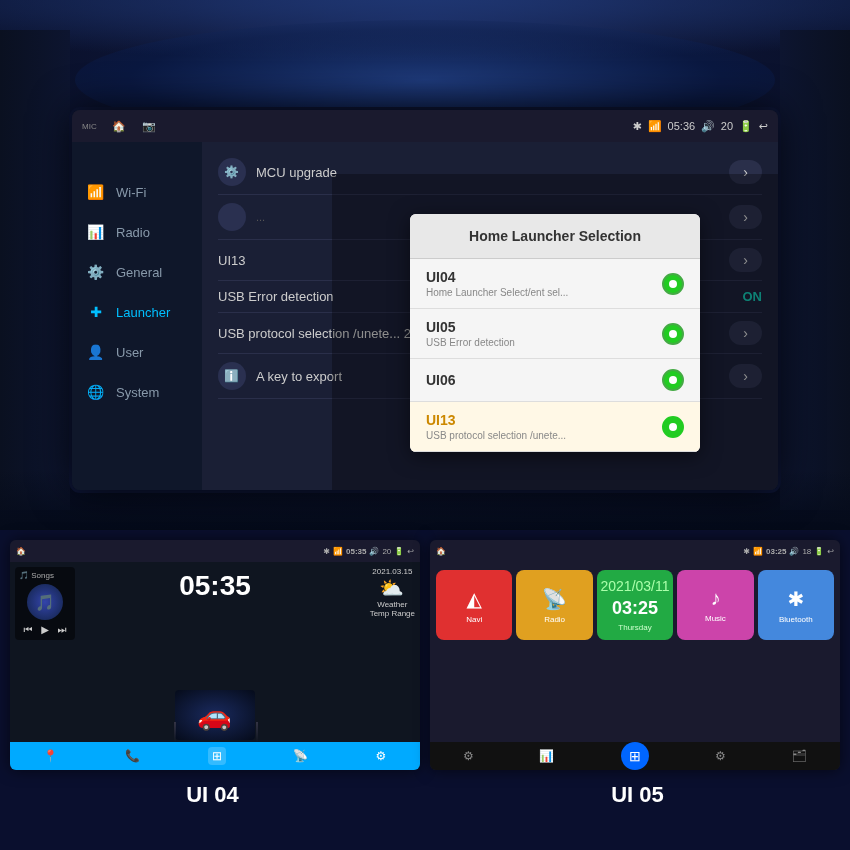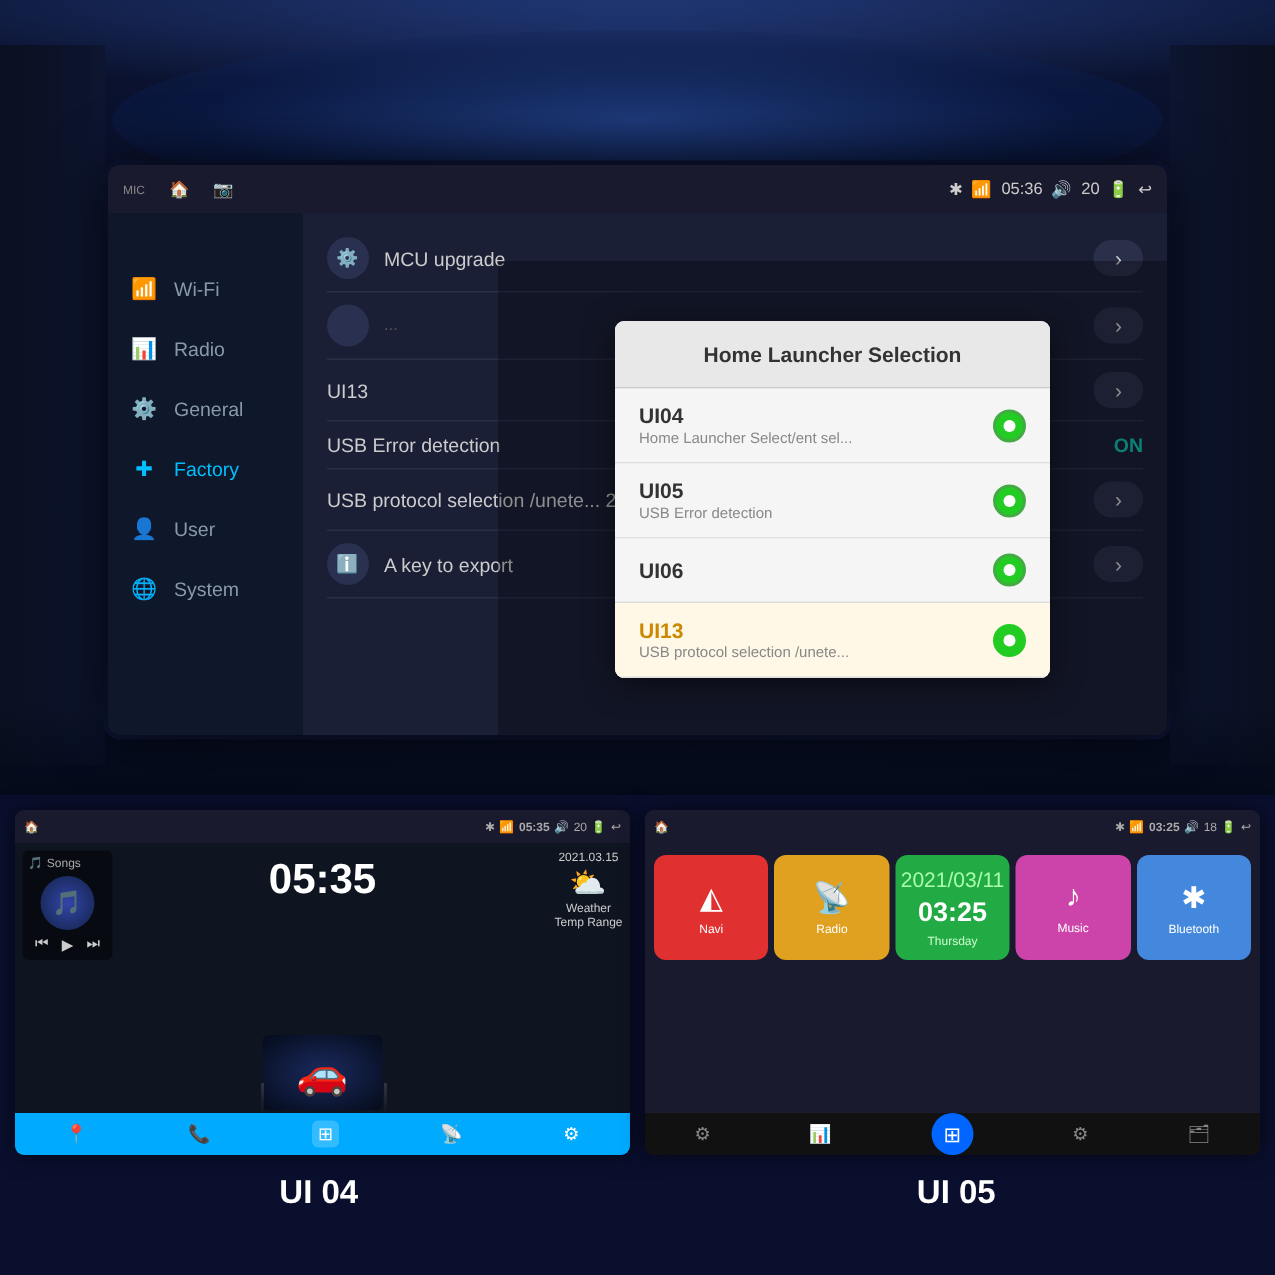--- a/index.html
+++ b/index.html
@@ -520,21 +520,21 @@
       <span>Radio</span>
     </div>
 
     <div class="sidebar-item">
       <div class="sidebar-icon">⚙️</div>
       <span>General</span>
     </div>
 
     <div class="sidebar-item active">
       <div class="sidebar-icon" style="color:#00bfff;">✚</div>
-      <span style="color:#00bfff;">Factory</span>
+      <span style="color:#00bfff;">Launcher</span>
     </div>
 
     <div class="sidebar-item">
       <div class="sidebar-icon">👤</div>
       <span>User</span>
     </div>
 
     <div class="sidebar-item">
       <div class="sidebar-icon">🌐</div>
       <span>System</span>

